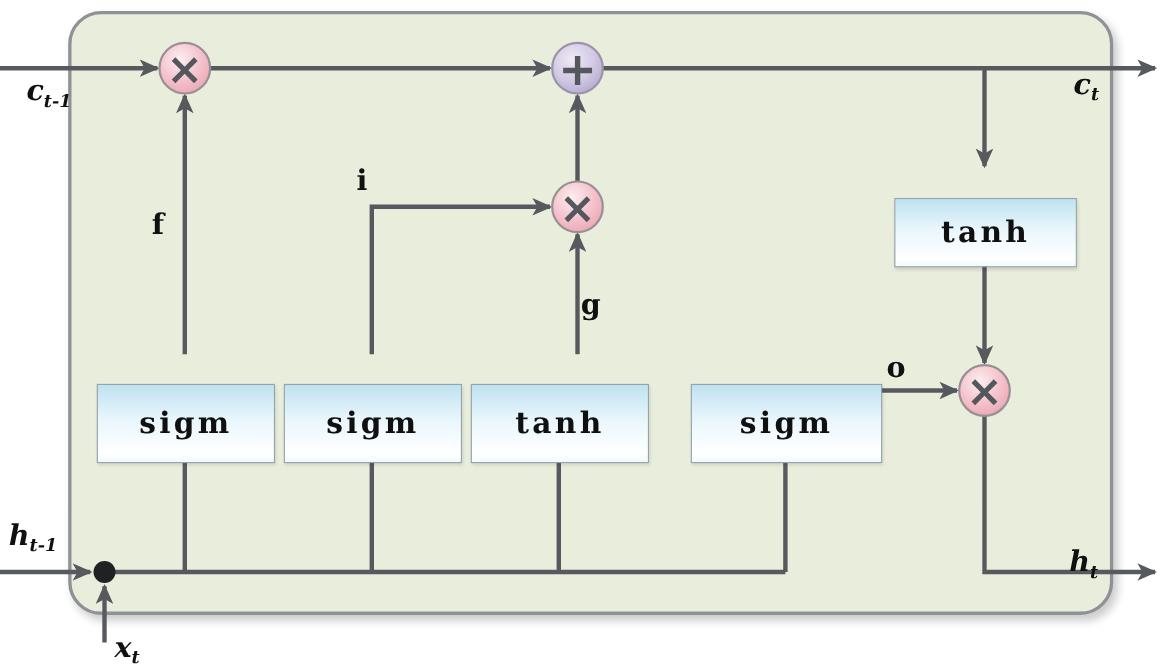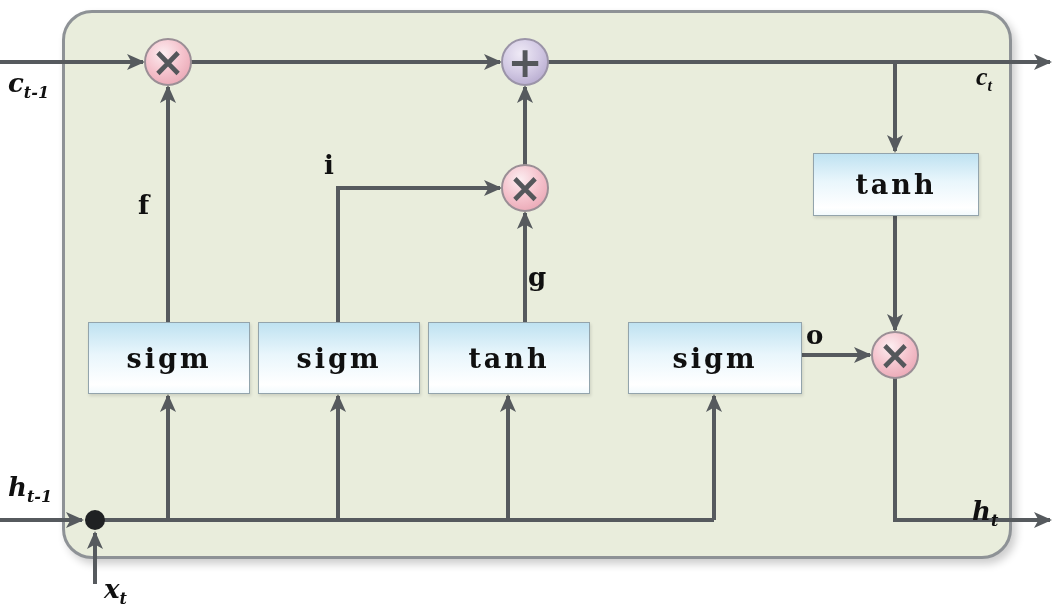--- a/index.html
+++ b/index.html
@@ -18,43 +18,43 @@
     border-radius:30px;
     box-shadow:4px 5px 8px rgba(0,0,0,0.20);
   }
   svg.wires{position:absolute;left:0;top:0;z-index:2;}
   .gate{
     position:absolute;z-index:3;
     display:flex;align-items:center;justify-content:center;
     background:linear-gradient(180deg,#bfe2f1 0%,#e9f6fc 45%,#ffffff 88%,#f2fafd 100%);
     border:1px solid #93a4ac;
     box-shadow:1px 2px 3px rgba(0,0,0,0.12);
-    font-weight:bold;font-size:27px;letter-spacing:3px;color:#101010;
+    font-weight:bold;font-size:27px;letter-spacing:3px;color:#101010;margin-top:27px;
   }
   .gate-sigm1{left:88px;top:322px;width:160px;height:70px;}
   .gate-sigm2{left:258px;top:322px;width:160px;height:70px;}
   .gate-tanh {left:428px;top:322px;width:160px;height:70px;}
   .gate-sigm3{left:628px;top:322px;width:172px;height:70px;}
   .gate-tanh-out{left:813px;top:153px;width:164px;height:61px;}
   .wire-label{
     position:absolute;z-index:4;
     font-weight:bold;font-size:26px;color:#101010;
   }
   .io-label{
     position:absolute;z-index:4;
     font-weight:bold;font-style:italic;font-size:26px;color:#101010;
     white-space:nowrap;
   }
   .io-label .sub{
     font-size:16px;
     vertical-align:-6px;
     letter-spacing:0;
   }
-  .lbl-c-prev{left:8px;top:68px;}
-  .lbl-c-next{left:976px;top:62px;font-family:Liberation Serif, serif;}
+  .lbl-c-prev{left:24px;top:68px;}
+  .lbl-c-next{left:976px;top:62px;}
   .lbl-h-prev{left:8px;top:472px;}
   .lbl-h-next{left:972px;top:496px;}
   .lbl-x-in  {left:104px;top:574px;}
   .lbl-f{left:138px;top:190px;}
   .lbl-i{left:324px;top:150px;}
   .lbl-g{left:528px;top:262px;}
   .lbl-o{left:806px;top:320px;}
 </style>
 </head>
 <body>

